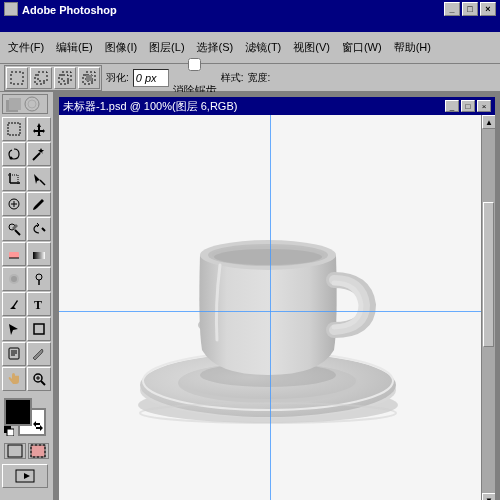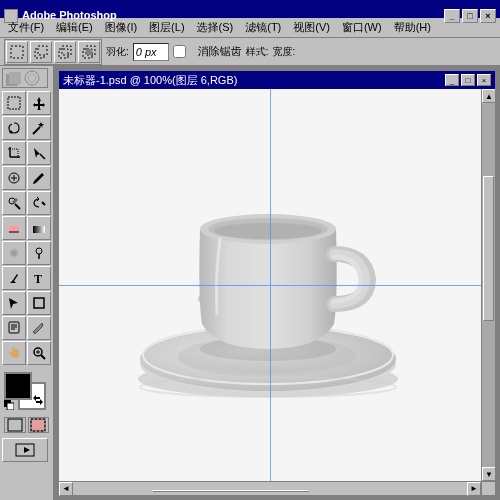--- a/index.html
+++ b/index.html
@@ -11,22 +11,22 @@
       font-size: 11px;
       background: #c0c0c0;
     }
 
     
     .title-bar {
       background: #000080;
       color: white;
       height: 18px;
       display: flex;
-      align-items: flex-start;
-      padding: 9px 4px;
+      align-items: flex-end;
+      padding: 16px 4px;
       font-size: 11px;
       font-weight: bold;
     }
     .title-bar-icon {
       width: 14px;
       height: 14px;
       margin-right: 4px;
       display: inline-block;
       background: #c0c0c0;
       border: 1px solid #808080;
@@ -46,21 +46,21 @@
       display: flex;
       align-items: center;
       justify-content: center;
       cursor: pointer;
       color: #000;
     }
 
     
     .menu-bar {
       background: #c0c0c0;
-      height: 20px;
+      height: 32px;
       display: flex;
       align-items: center;
       padding: 0 2px;
       border-bottom: 1px solid #808080;
     }
     .menu-item {
       padding: 2px 6px;
       font-size: 11px;
       cursor: pointer;
       white-space: nowrap;
@@ -112,20 +112,21 @@
       font-size: 11px;
       border: 1px inset #808080;
       background: white;
       min-width: 50px;
     }
     .options-checkbox {
       display: flex;
       align-items: center;
       gap: 12px;
       font-size: 11px;
+      flex-direction: column;
     }
 
     
     .main-area {
       display: flex;
       height: calc(500px - 18px - 20px - 28px);
     }
 
     
     .toolbox {

